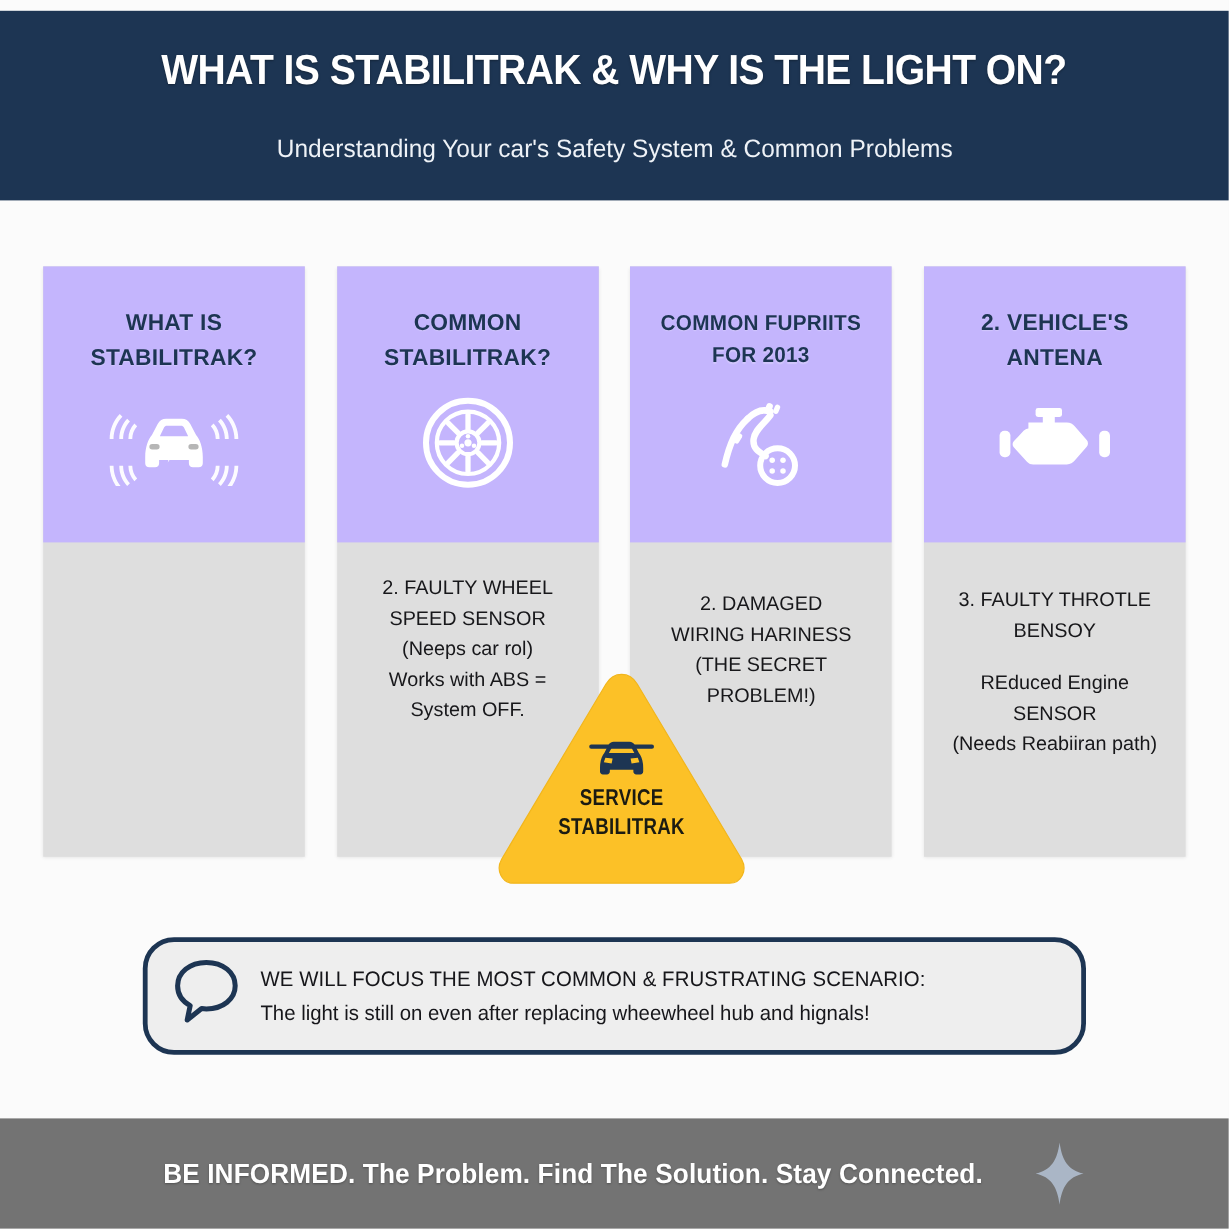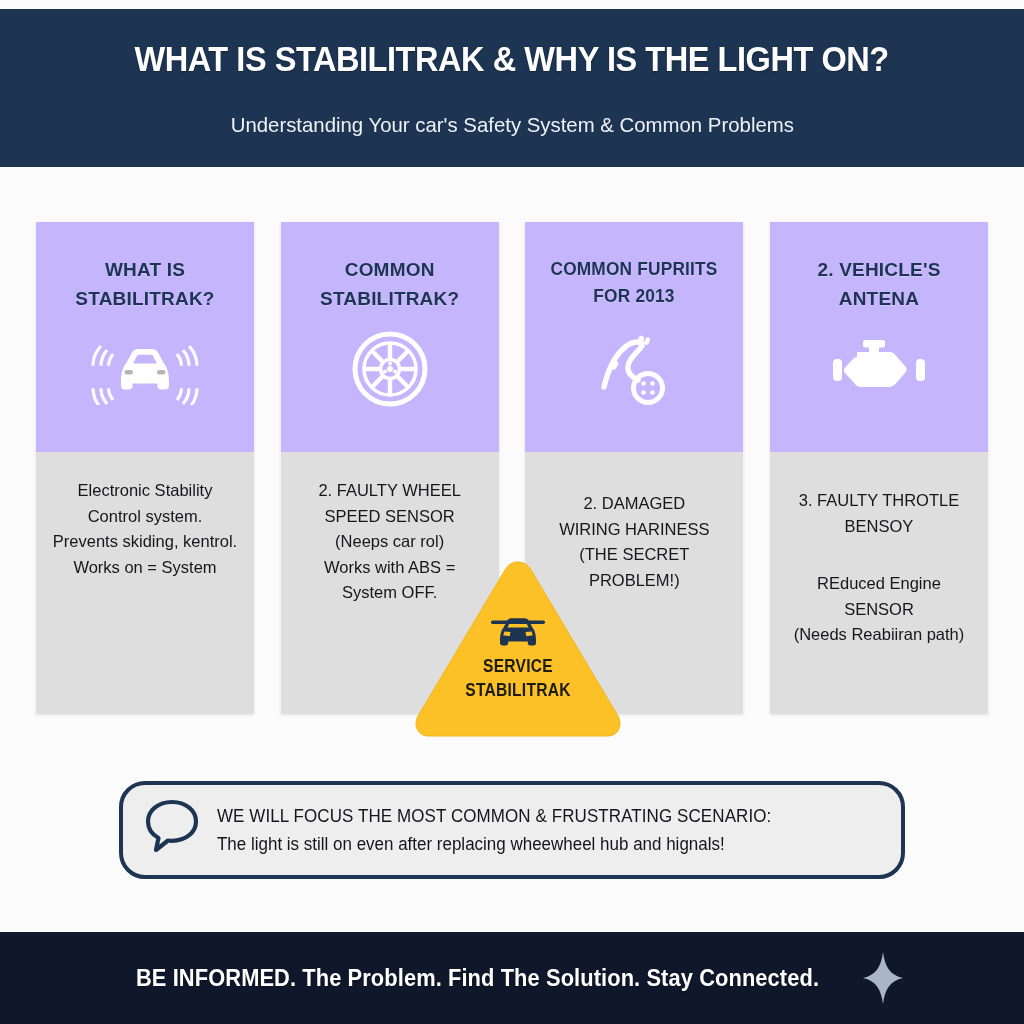--- a/index.html
+++ b/index.html
@@ -108,21 +108,21 @@
     box-sizing: border-box;
     text-align: center;
   }
   .card-body p {
     margin: 0;
     color: #17171a;
     font-size: 16.5px;
     line-height: 1.55;
     white-space: pre-line;
   }
-  .card-body p + p { margin-top: 32px; }
+  .card-body p + p { margin-top: 18px; }
   .card-3 .card-body { padding-top: 39px; }
   .card-4 .card-body { padding-top: 36px; }
 
   
   .triangle-wrap {
     position: absolute;
     left: 412px;
     top: 558px;
     width: 212px;
     height: 182px;
@@ -181,21 +181,21 @@
     white-space: nowrap;
   }
 
   
   .footer {
     position: absolute;
     left: 0;
     top: 932px;
     width: 1024px;
     height: 92px;
-    background: #0f172a;
+    background: #737373;
     display: flex;
     align-items: center;
     justify-content: center;
     box-sizing: border-box;
   }
   .footer-text {
     color: #ffffff;
     font-size: 23px;
     font-weight: bold;
     letter-spacing: 0.1px;
@@ -242,26 +242,20 @@
               <path d="M26 68 c-3.2-3.4-5-8-5-12.8 h3.2 c0 4 1.5 7.8 4.1 10.6 z" opacity="0.95"></path>
               <path d="M20 72 c-4.2-4.4-6.6-10.4-6.6-16.8 h3.2 c0 5.6 2.1 10.8 5.7 14.6 z" opacity="0.95"></path>
               <path d="M13.8 76 c-5.3-5.5-8.4-13-8.4-20.8 h3.2 c0 7 2.7 13.6 7.4 18.6 z" opacity="0.95"></path>
               <path d="M92 68 c3.2-3.4 5-8 5-12.8 h-3.2 c0 4-1.5 7.8-4.1 10.6 z" opacity="0.95"></path>
               <path d="M98 72 c4.2-4.4 6.6-10.4 6.6-16.8 h-3.2 c0 5.6-2.1 10.8-5.7 14.6 z" opacity="0.95"></path>
               <path d="M104.2 76 c5.3-5.5 8.4-13 8.4-20.8 h-3.2 c0 7-2.7 13.6-7.4 18.6 z" opacity="0.95"></path>
             </g>
           </svg>
         </div>
       </div>
-      <div class="card-body">
-        <p>Electronic Stability
-Control system.
-Prevents skiding, kentrol.
-Works on = System</p>
-      </div>
     </div>
 
     <div class="card card-2">
       <div class="card-top">
         <div class="card-title">COMMON
 STABILITRAK?</div>
         <div class="card-icon">
           <svg width="82" height="82" viewBox="0 0 82 82">
             <g fill="none" stroke="#ffffff">
               <circle cx="41" cy="41" r="35" stroke-width="5"></circle>

